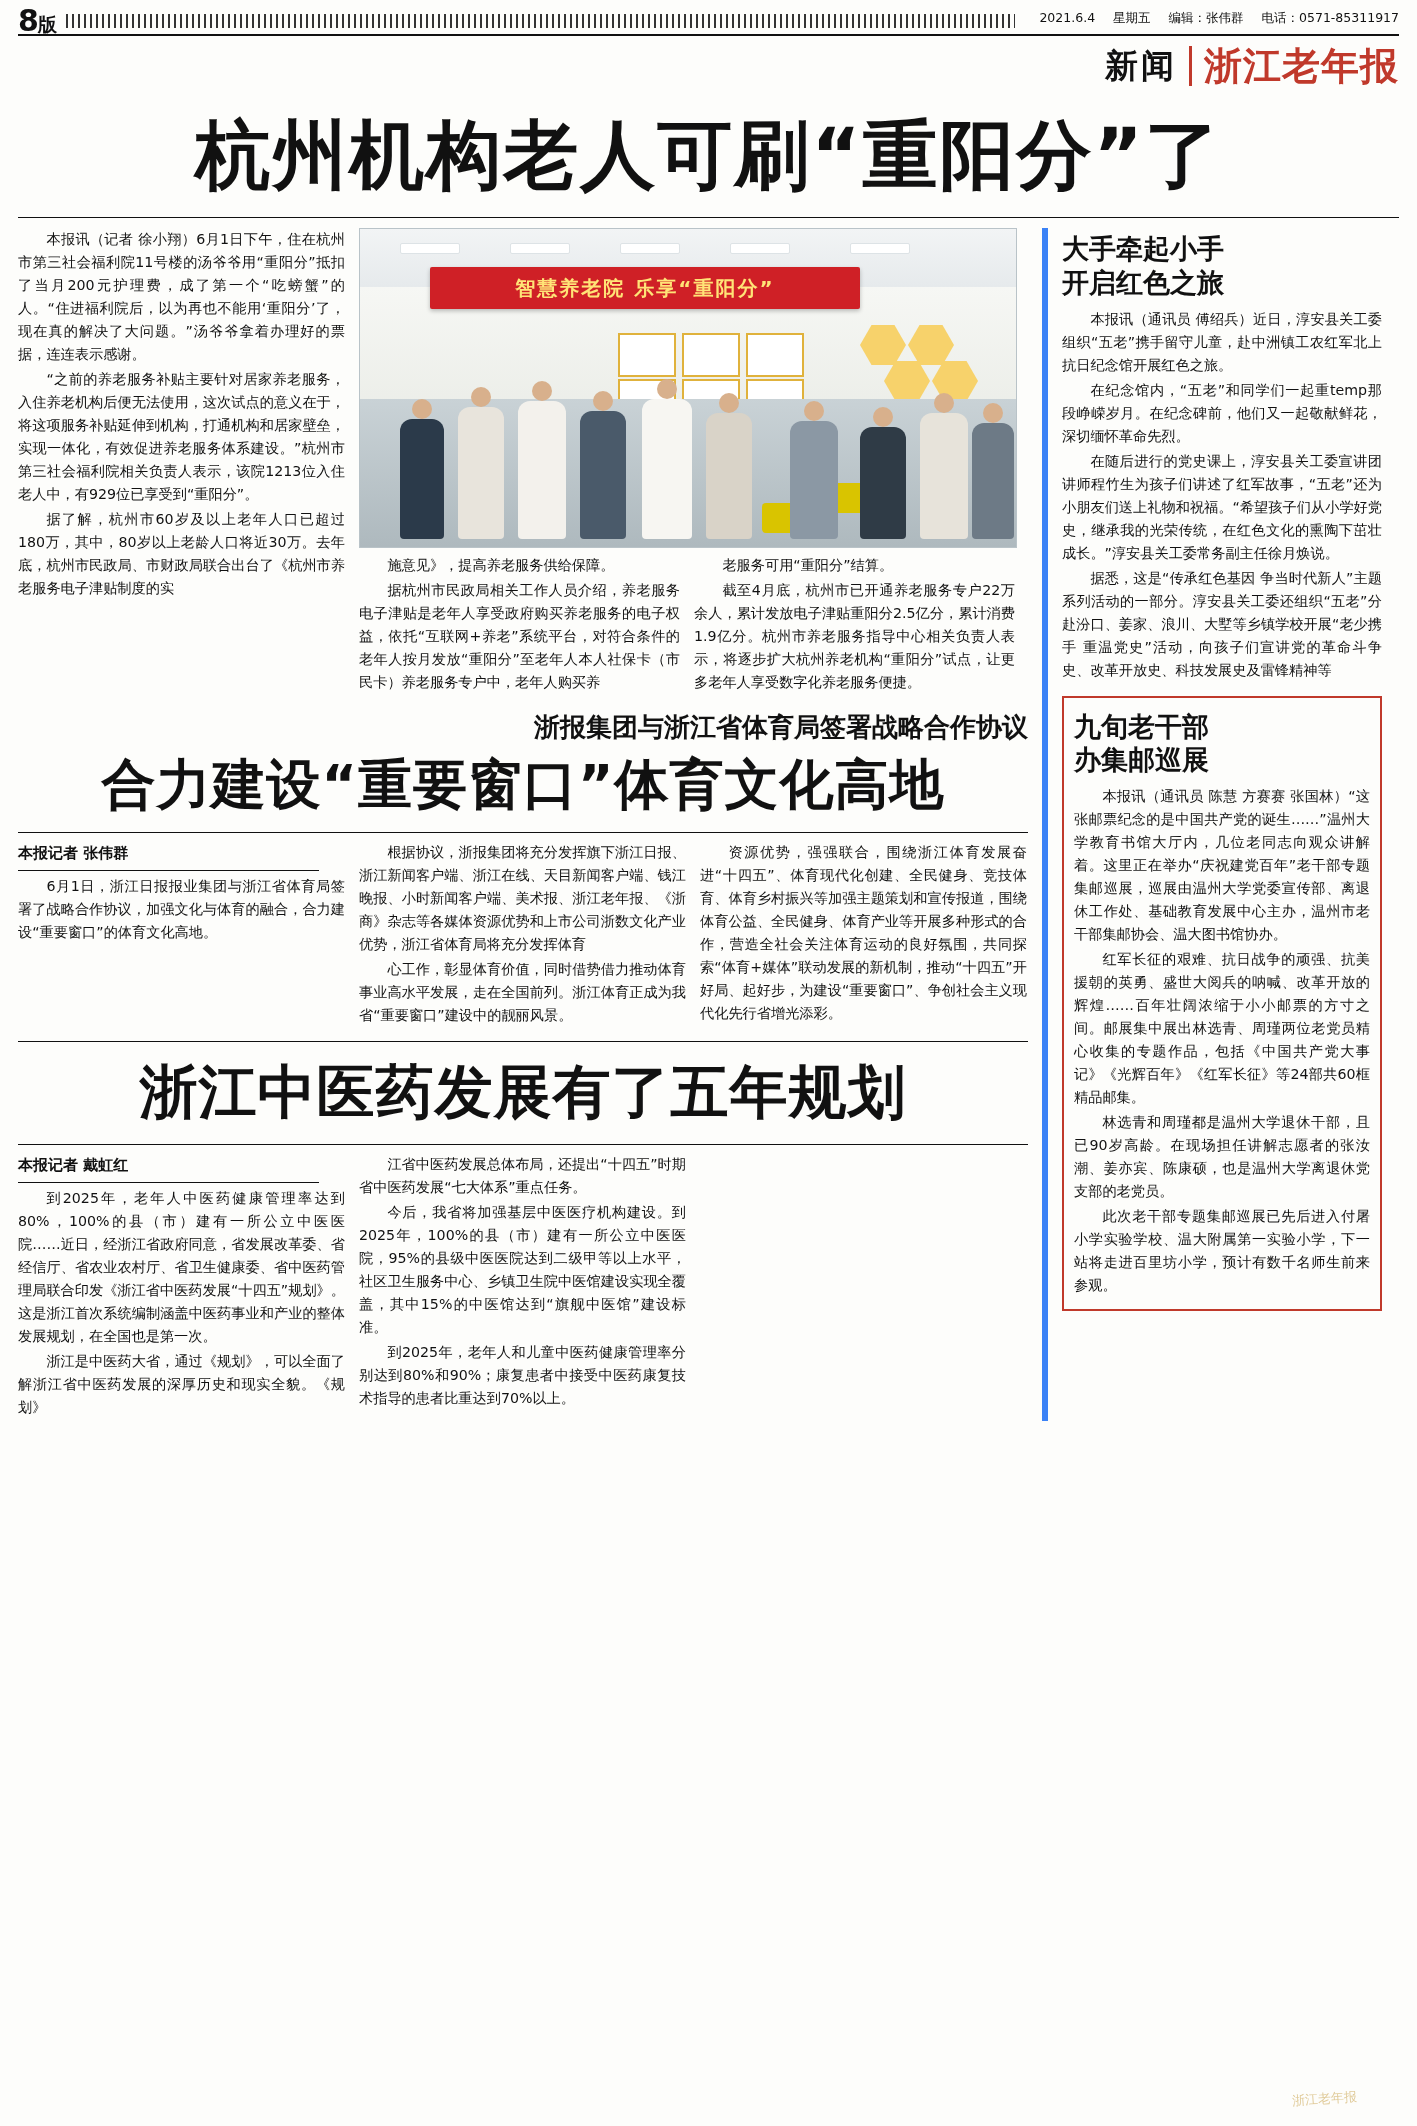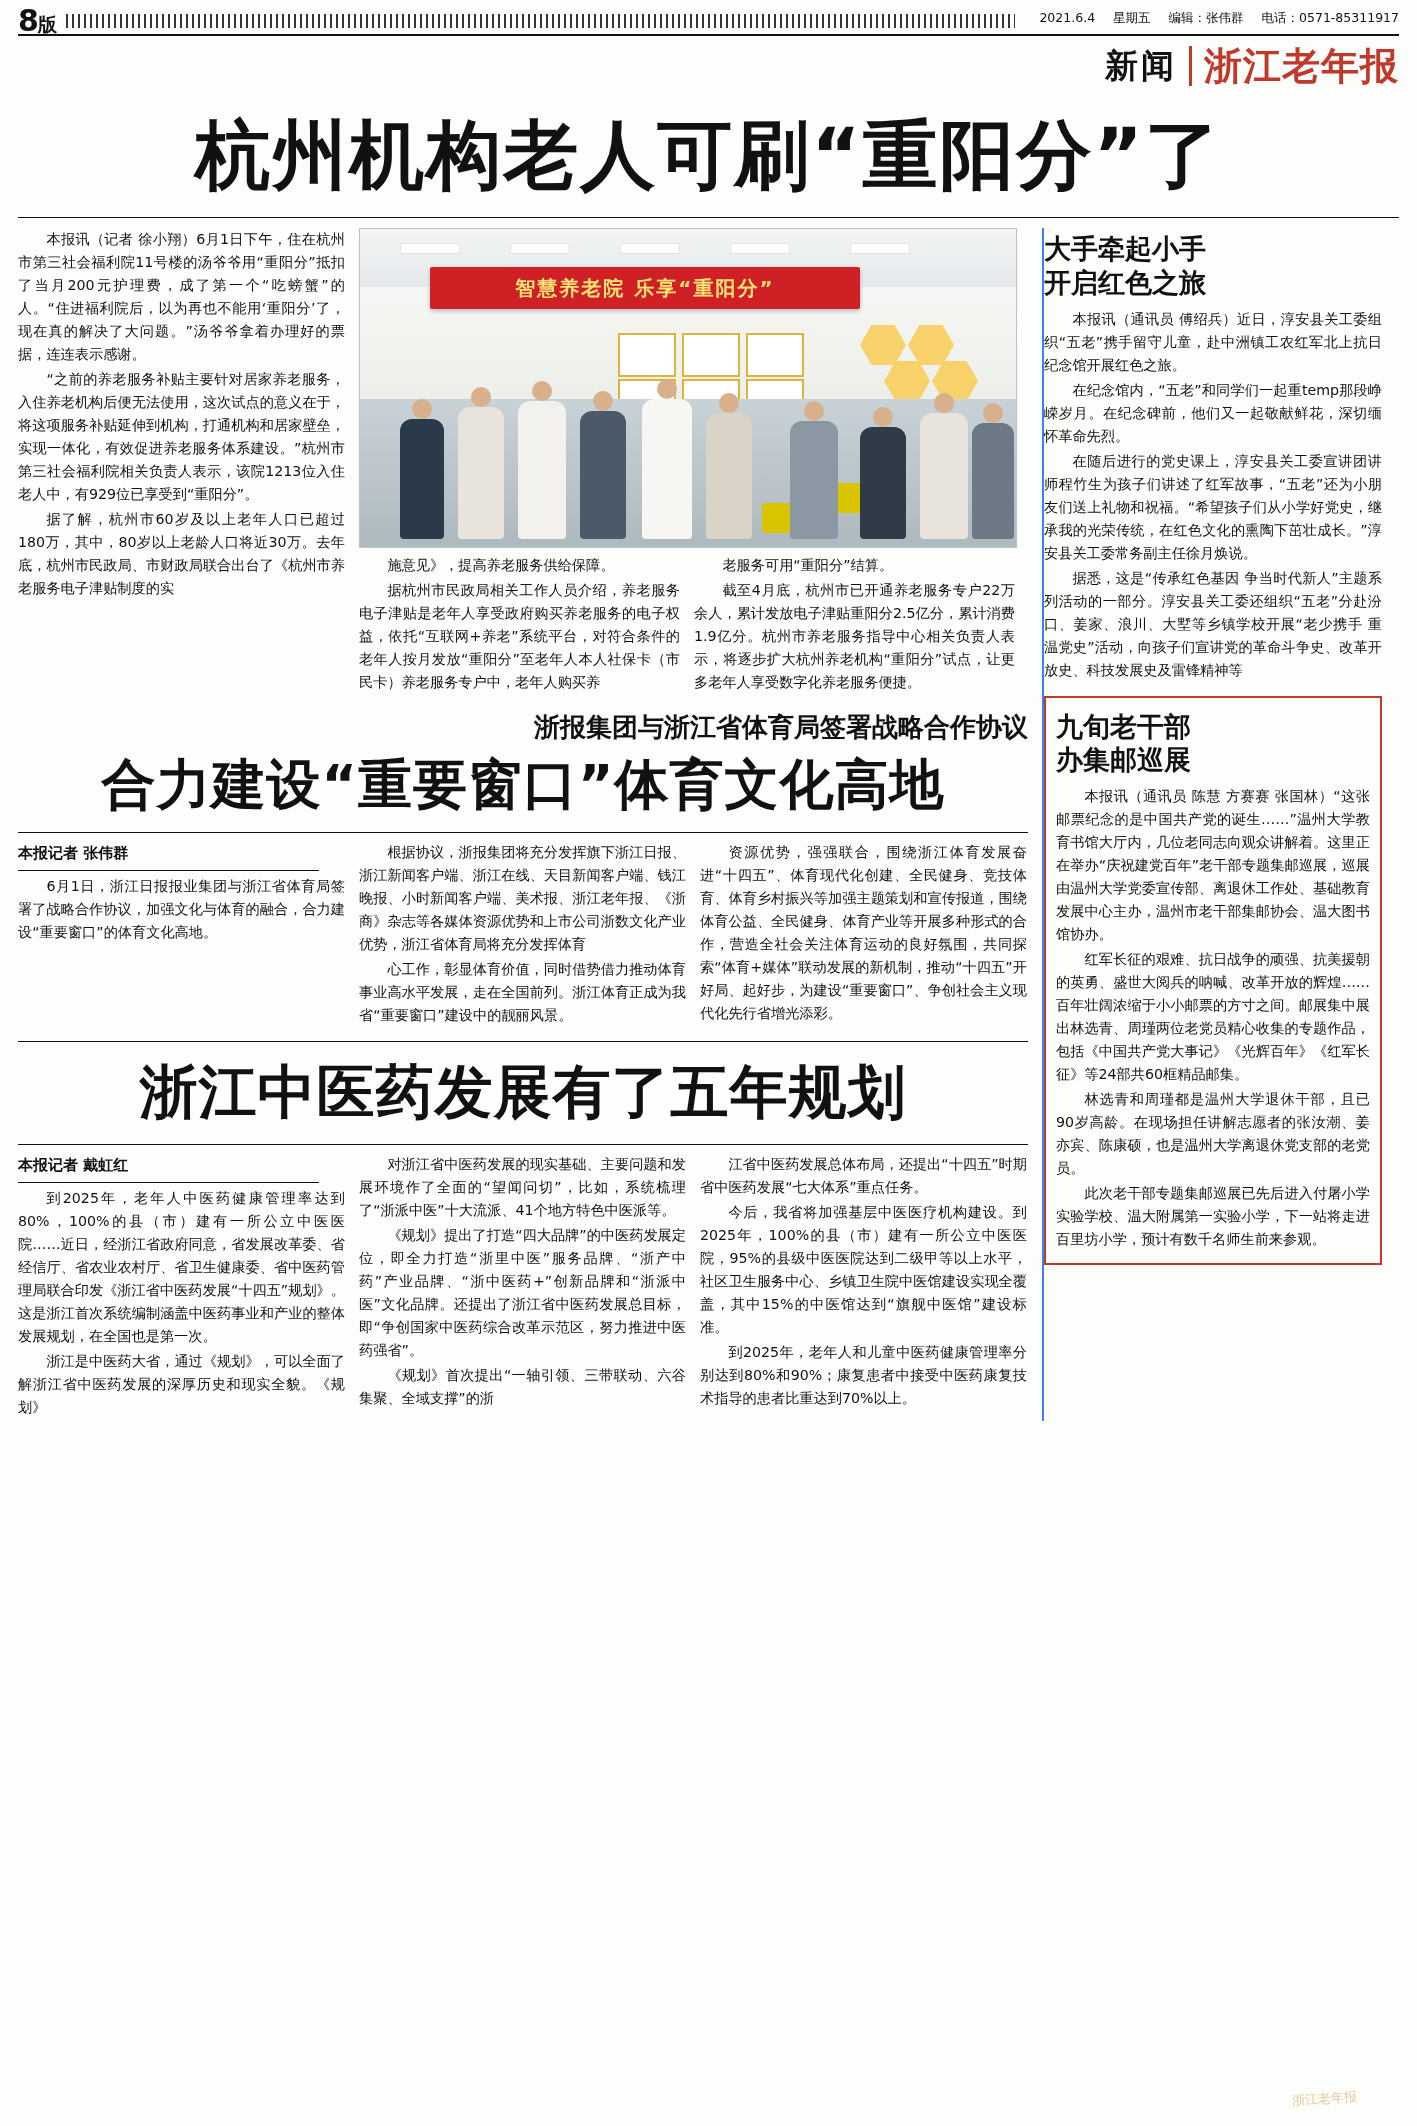--- a/index.html
+++ b/index.html
@@ -74,21 +74,22 @@
 
   
   .body-wrap{
     display:flex;
     margin:10px 18px 0 18px;
     gap:14px;
   }
   .left-zone{width:1010px;}
   .right-zone{
     width:340px;
-    border-left:2px solid #3b82f6;
+    border-left:6px solid #3b82f6;
+    padding-left:14px;
     box-sizing:border-box;
   }
 
   
   .cols3{display:flex;gap:14px;}
   .col{font-size:14.2px;line-height:1.62;text-align:justify;}
   .col p{margin:0 0 2px 0;text-indent:2em;}
   .c1{width:327px}
   .c2{width:327px}
   .c3{width:327px}
@@ -311,25 +312,20 @@
       <div>
         <div class="rule-thin" style="margin:12px 0 0 0"></div>
         <div class="sec-title-lg">浙江中医药发展有了五年规划</div>
         <div class="rule-thin" style="margin:0"></div>
         <div class="cols3" style="margin-top:8px">
           <div class="col c1">
             <div class="byline">本报记者 戴虹红</div>
             <p>到2025年，老年人中医药健康管理率达到80%，100%的县（市）建有一所公立中医医院……近日，经浙江省政府同意，省发展改革委、省经信厅、省农业农村厅、省卫生健康委、省中医药管理局联合印发《浙江省中医药发展“十四五”规划》。这是浙江首次系统编制涵盖中医药事业和产业的整体发展规划，在全国也是第一次。</p>
             <p>浙江是中医药大省，通过《规划》，可以全面了解浙江省中医药发展的深厚历史和现实全貌。《规划》</p>
           </div>
-          <div class="col c2">
-            <p>对浙江省中医药发展的现实基础、主要问题和发展环境作了全面的“望闻问切”，比如，系统梳理了“浙派中医”十大流派、41个地方特色中医派等。</p>
-            <p>《规划》提出了打造“四大品牌”的中医药发展定位，即全力打造“浙里中医”服务品牌、“浙产中药”产业品牌、“浙中医药+”创新品牌和“浙派中医”文化品牌。还提出了浙江省中医药发展总目标，即“争创国家中医药综合改革示范区，努力推进中医药强省”。</p>
-            <p>《规划》首次提出“一轴引领、三带联动、六谷集聚、全域支撑”的浙</p>
-          </div>
           <div class="col c3">
             <p>江省中医药发展总体布局，还提出“十四五”时期省中医药发展“七大体系”重点任务。</p>
             <p>今后，我省将加强基层中医医疗机构建设。到2025年，100%的县（市）建有一所公立中医医院，95%的县级中医医院达到二级甲等以上水平，社区卫生服务中心、乡镇卫生院中医馆建设实现全覆盖，其中15%的中医馆达到“旗舰中医馆”建设标准。</p>
             <p>到2025年，老年人和儿童中医药健康管理率分别达到80%和90%；康复患者中接受中医药康复技术指导的患者比重达到70%以上。</p>
           </div>
         </div>
       </div>
 
     </div>
 

